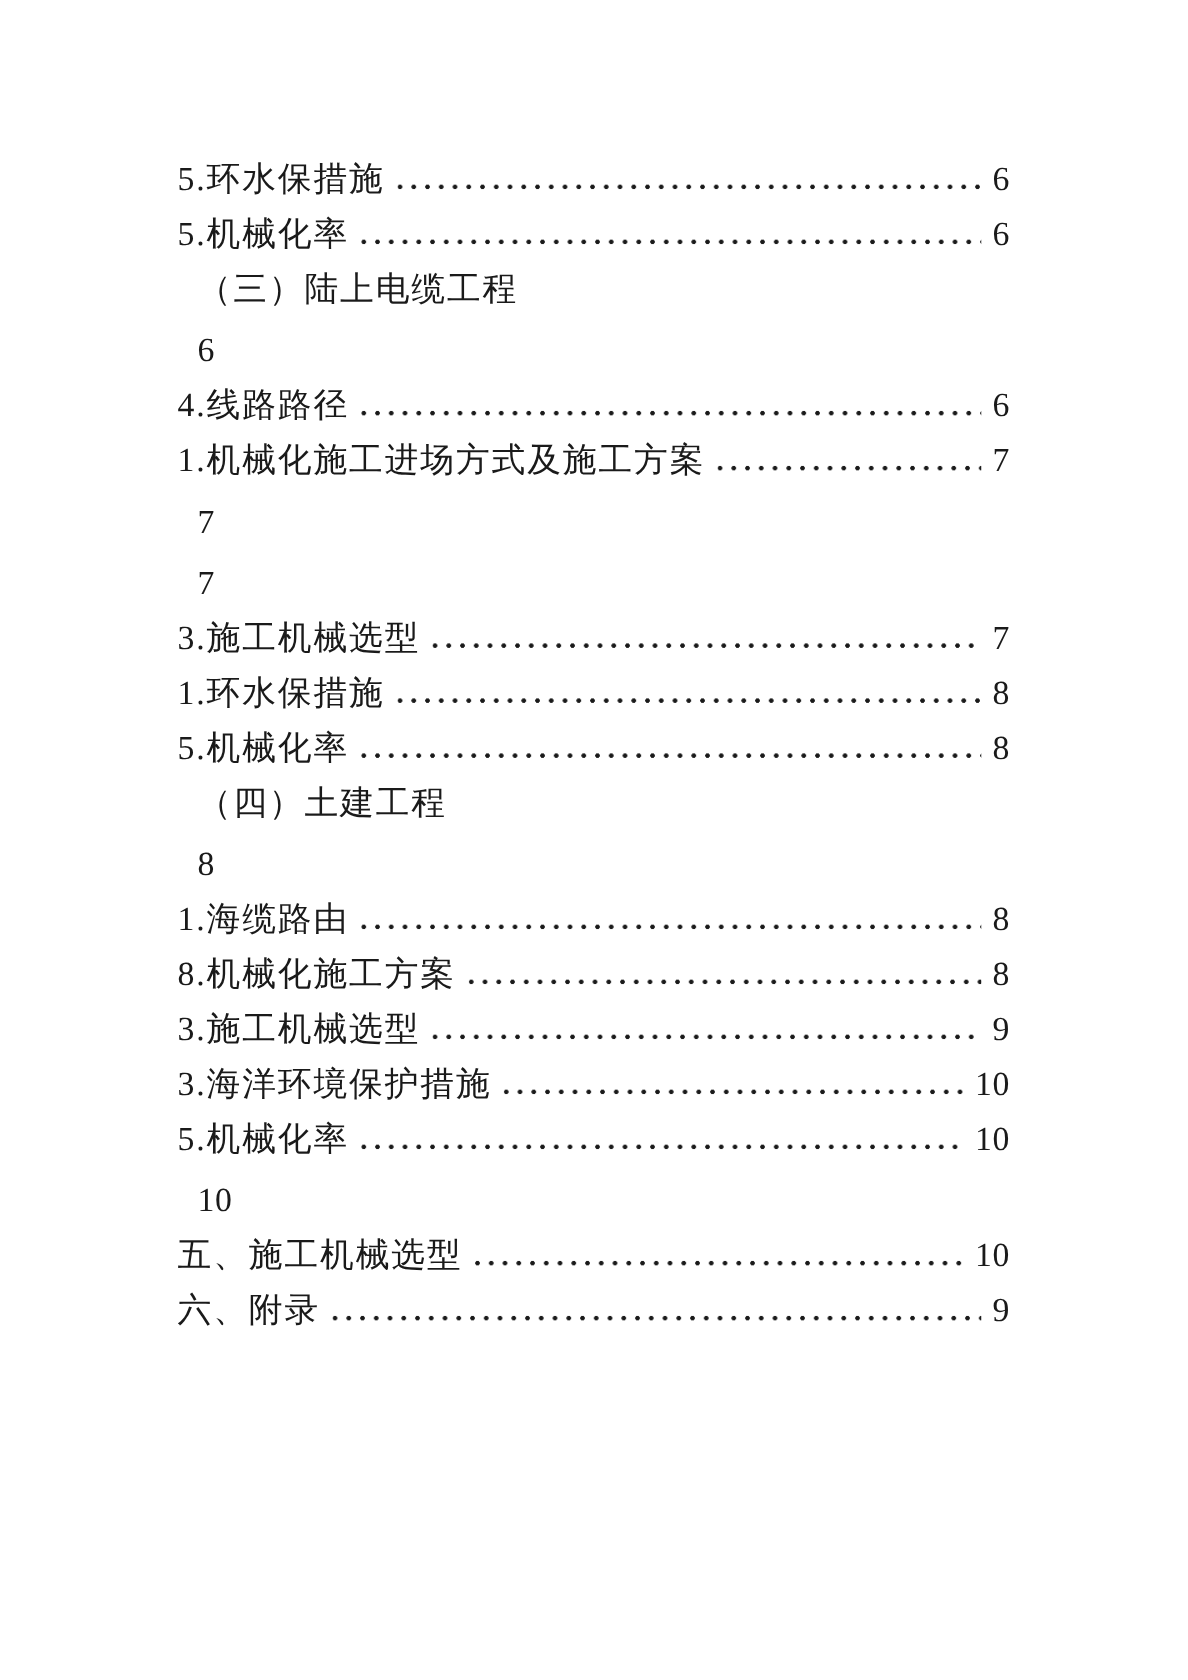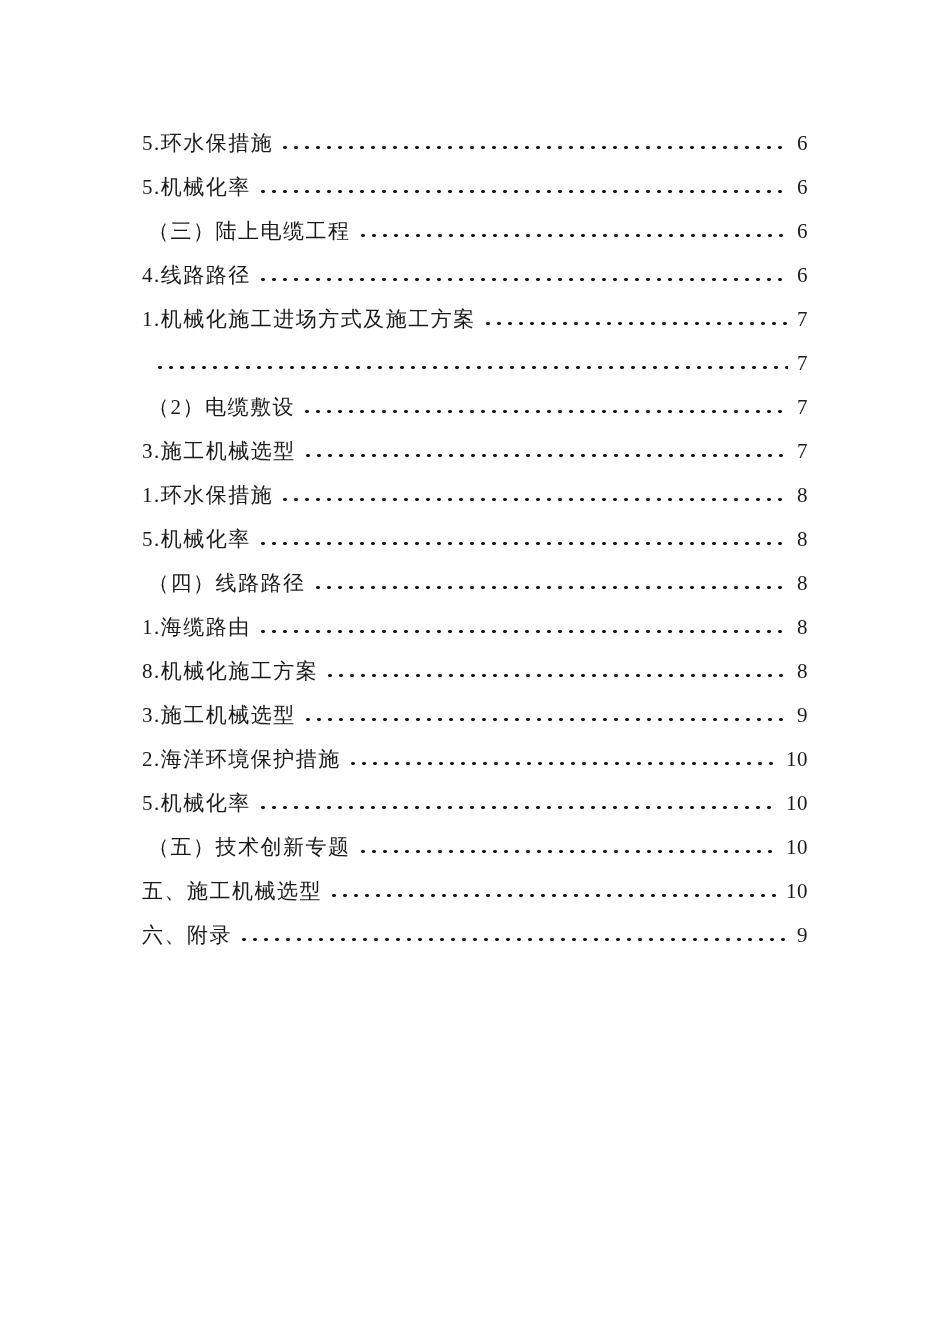--- a/index.html
+++ b/index.html
@@ -19,25 +19,26 @@
   .toc {
     position: absolute;
     left: 142px;
     top: 121px;
     width: 666px;
   }
   .toc-row {
     display: flex;
     align-items: baseline;
     line-height: 44px;
-    font-size: 21px;
+    font-size: 27px;
     letter-spacing: 1.5px;
   }
   .toc-row.indent-1 {
     padding-left: 6px;
+    flex-direction: column;
   }
   .toc-label {
     white-space: nowrap;
   }
   .toc-leader {
     flex: 1 1 auto;
     height: 5px;
     margin: 0 9px 0 10px;
     background-image: radial-gradient(circle at 2px 2.5px, #1a1a1a 1.6px, transparent 2px);
     background-size: 11px 5px;
@@ -77,71 +78,69 @@
       <div class="toc-row">
     <span class="toc-label">1.机械化施工进场方式及施工方案</span>
     <span class="toc-leader"></span>
     <span class="toc-page">7</span>
   </div>
       <div class="toc-row indent-1">
     <span class="toc-leader"></span>
     <span class="toc-page">7</span>
   </div>
       <div class="toc-row indent-1">
-    <span class="toc-label">（2）电缆敷设</span>
     <span class="toc-leader"></span>
     <span class="toc-page">7</span>
   </div>
       <div class="toc-row">
     <span class="toc-label">3.施工机械选型</span>
     <span class="toc-leader"></span>
     <span class="toc-page">7</span>
   </div>
       <div class="toc-row">
     <span class="toc-label">1.环水保措施</span>
     <span class="toc-leader"></span>
     <span class="toc-page">8</span>
   </div>
       <div class="toc-row">
     <span class="toc-label">5.机械化率</span>
     <span class="toc-leader"></span>
     <span class="toc-page">8</span>
   </div>
       <div class="toc-row indent-1">
-    <span class="toc-label">（四）线路路径</span>
+    <span class="toc-label">（四）土建工程</span>
     <span class="toc-leader"></span>
     <span class="toc-page">8</span>
   </div>
       <div class="toc-row">
     <span class="toc-label">1.海缆路由</span>
     <span class="toc-leader"></span>
     <span class="toc-page">8</span>
   </div>
       <div class="toc-row">
     <span class="toc-label">8.机械化施工方案</span>
     <span class="toc-leader"></span>
     <span class="toc-page">8</span>
   </div>
       <div class="toc-row">
     <span class="toc-label">3.施工机械选型</span>
     <span class="toc-leader"></span>
     <span class="toc-page">9</span>
   </div>
       <div class="toc-row">
-    <span class="toc-label">2.海洋环境保护措施</span>
+    <span class="toc-label">3.海洋环境保护措施</span>
     <span class="toc-leader"></span>
     <span class="toc-page">10</span>
   </div>
       <div class="toc-row">
     <span class="toc-label">5.机械化率</span>
     <span class="toc-leader"></span>
     <span class="toc-page">10</span>
   </div>
       <div class="toc-row indent-1">
-    <span class="toc-label">（五）技术创新专题</span>
     <span class="toc-leader"></span>
     <span class="toc-page">10</span>
   </div>
       <div class="toc-row">
     <span class="toc-label">五、施工机械选型</span>
     <span class="toc-leader"></span>
     <span class="toc-page">10</span>
   </div>
       <div class="toc-row">
     <span class="toc-label">六、附录</span>

